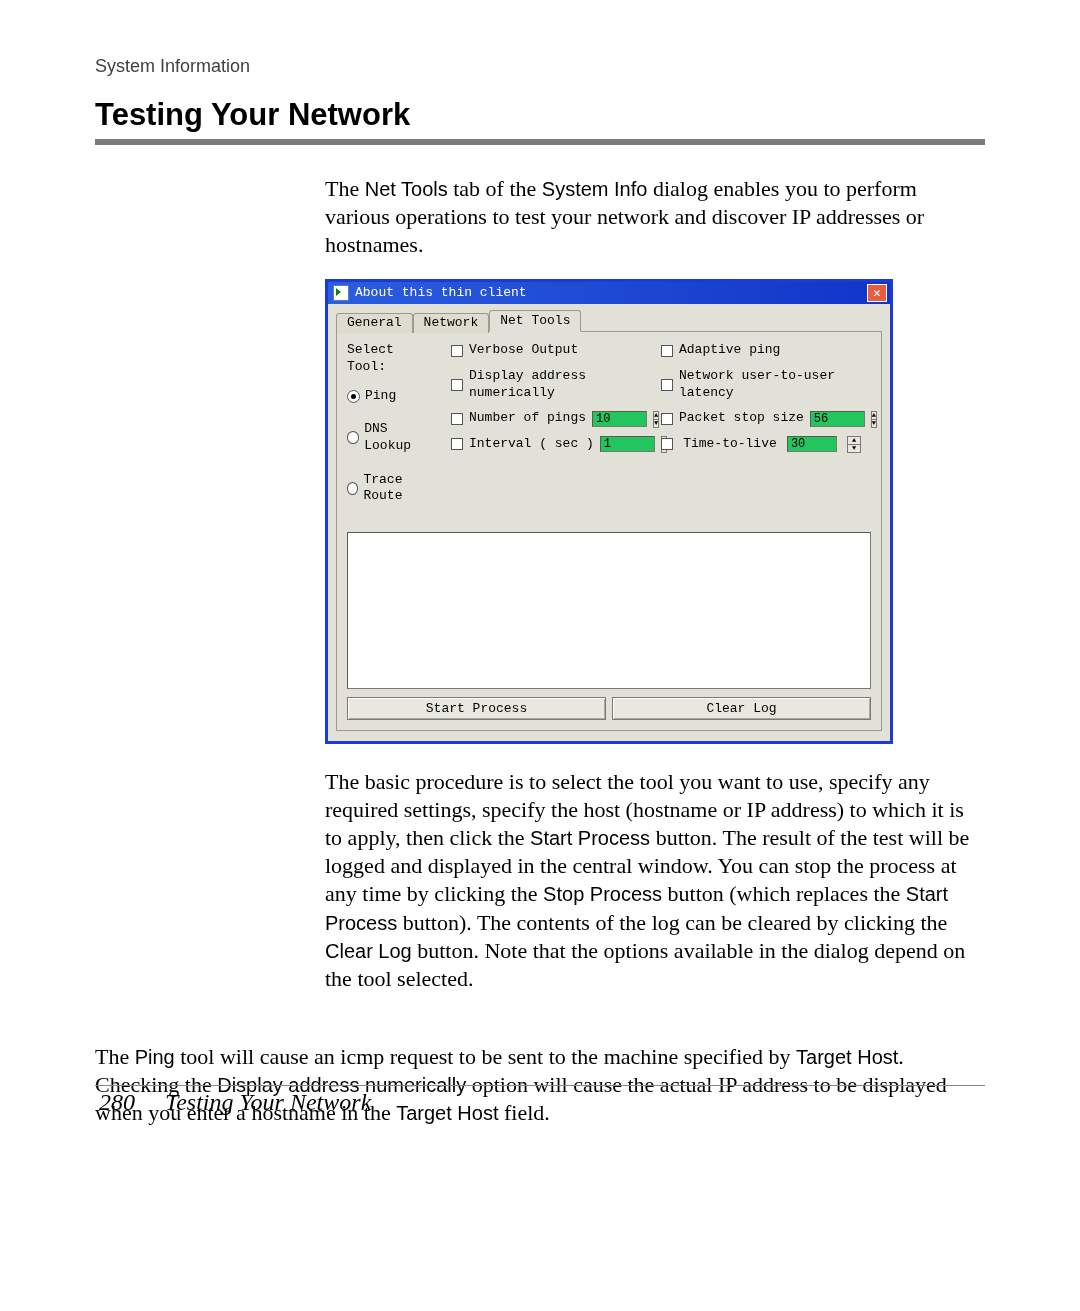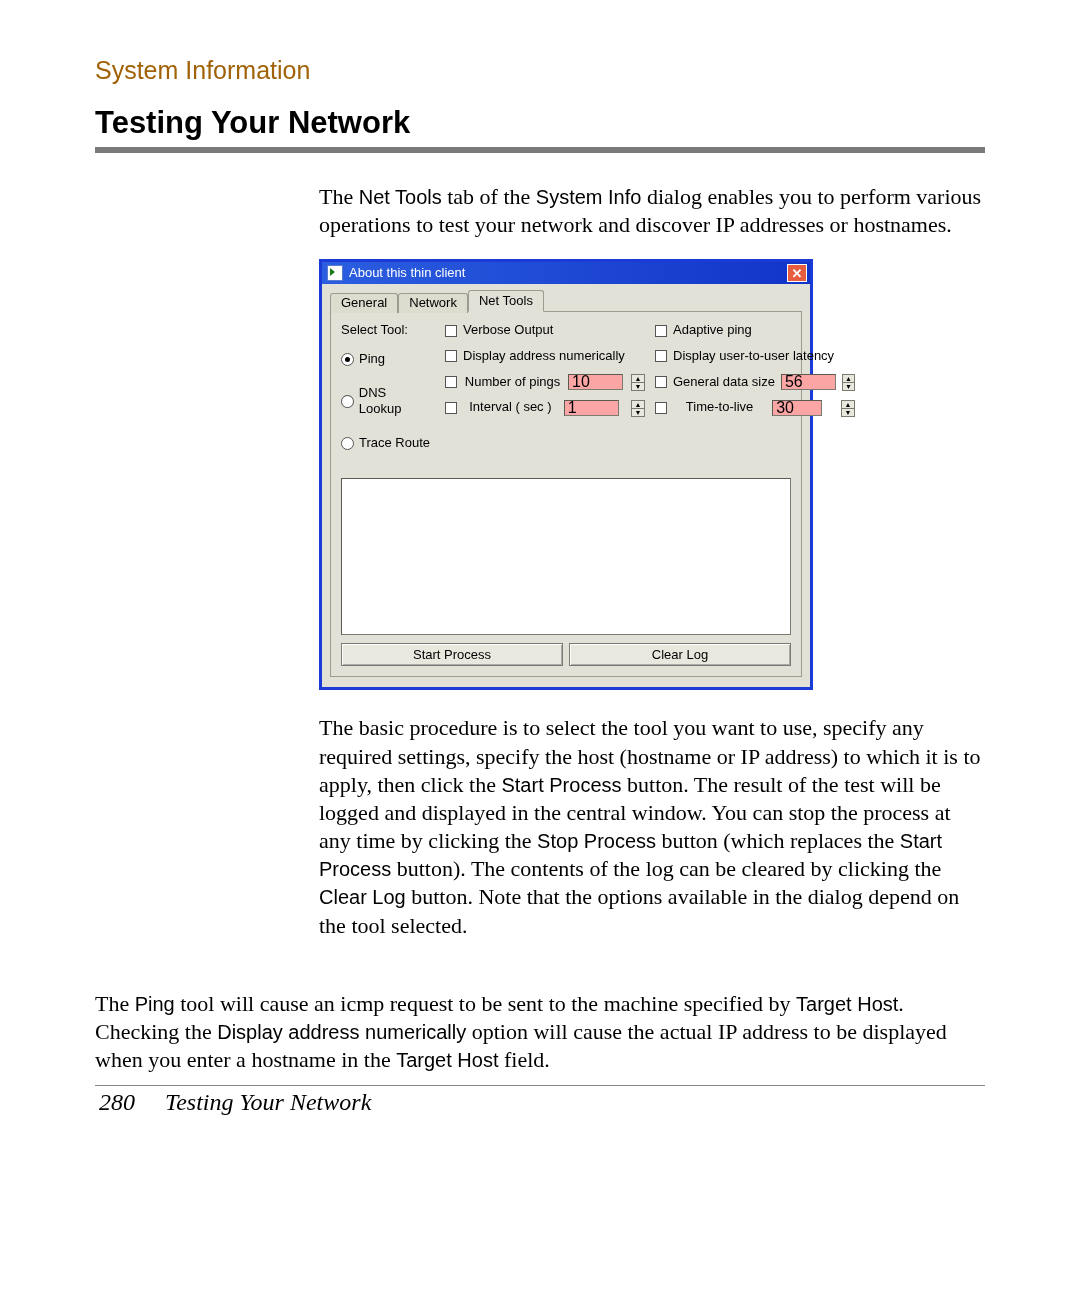--- a/index.html
+++ b/index.html
@@ -12,39 +12,39 @@
   .page {
     width: 1080px;
     height: 1311px;
     box-sizing: border-box;
     padding: 56px 95px 50px 95px;
     position: relative;
   }
   .breadcrumb {
     font-family: "Trebuchet MS", "Segoe UI", Arial, sans-serif;
     font-weight: 300;
-    font-size: 25px;
-    color: #a16207;
+    font-size: 18px;
+    color: #404040;
     margin-bottom: 20px;
   }
   .h1 {
     font-family: "Trebuchet MS", "Segoe UI", Arial, sans-serif;
     font-weight: 700;
     font-size: 31px;
     color: #000;
     margin-bottom: 6px;
   }
   .h1-rule {
     height: 6px;
     background: #7a7a7a;
     margin-bottom: 30px;
   }
   .content {
     display: flex;
-    gap: 24px;
+    gap: 30px;
   }
   .leftcol {
     width: 200px;
     flex: 0 0 200px;
   }
   .rightcol {
     flex: 1;
     font-size: 22px;
     line-height: 1.28;
   }
@@ -61,24 +61,24 @@
     font-size: 20px;
   }
   .row2 {
     display: flex;
     gap: 24px;
     margin-top: 30px;
   }
 
   
   .dialog {
-    width: 494px;
+    width: 568px;
     border: 3px solid #1a3bd6;
     background: #e1e1d8;
-    font-family: Liberation Sans, sans-serif;
+    font-family: Liberation Mono, monospace;
     font-size: 13px;
     color: #000;
     box-sizing: border-box;
     margin-bottom: 24px;
   }
   .titlebar {
     height: 22px;
     background: linear-gradient(to right, #2b5ee0, #1134c8);
     display: flex;
     align-items: center;
@@ -235,23 +235,23 @@
     gap: 6px;
     justify-content: space-between;
   }
   .spin-row .lbl { white-space: nowrap; }
   .numin {
     width: 55px;
     height: 16px;
     border: 1px solid #7a7a70;
     border-top-color: #5a5a50;
     border-left-color: #5a5a50;
-    background: #fca5a5;
+    background: #22c55e;
     box-sizing: border-box;
-    font-size: 16px;
+    font-size: 12px;
     padding: 0 3px;
     font-family: inherit;
   }
   .spinner {
     width: 14px; height: 16px;
     display: flex;
     flex-direction: column;
   }
   .spinner div {
     flex: 1;
@@ -370,35 +370,35 @@
                     <span class="checkbox"></span>
                     <span>Adaptive ping</span>
                   </div>
 
                   <div class="chk-label">
                     <span class="checkbox"></span>
                     <span>Display address numerically</span>
                   </div>
                   <div class="chk-label">
                     <span class="checkbox"></span>
-                    <span>Display user-to-user latency</span>
+                    <span>Network user-to-user latency</span>
                   </div>
 
                   <div class="spin-row">
                     <span class="checkbox"></span>
                     <span class="lbl">Number of pings</span>
                     <input class="numin" value="10" style="">
                     <span class="spinner">
                         <div>▲</div>
                         <div>▼</div>
                       </span>
                   </div>
                   <div class="spin-row">
                     <span class="checkbox"></span>
-                    <span class="lbl">General data size</span>
+                    <span class="lbl">Packet stop size</span>
                     <input class="numin" value="56" style="">
                     <span class="spinner">
                         <div>▲</div>
                         <div>▼</div>
                       </span>
                   </div>
 
                   <div class="spin-row">
                     <span class="checkbox"></span>
                     <span class="lbl">Interval ( sec )</span>

